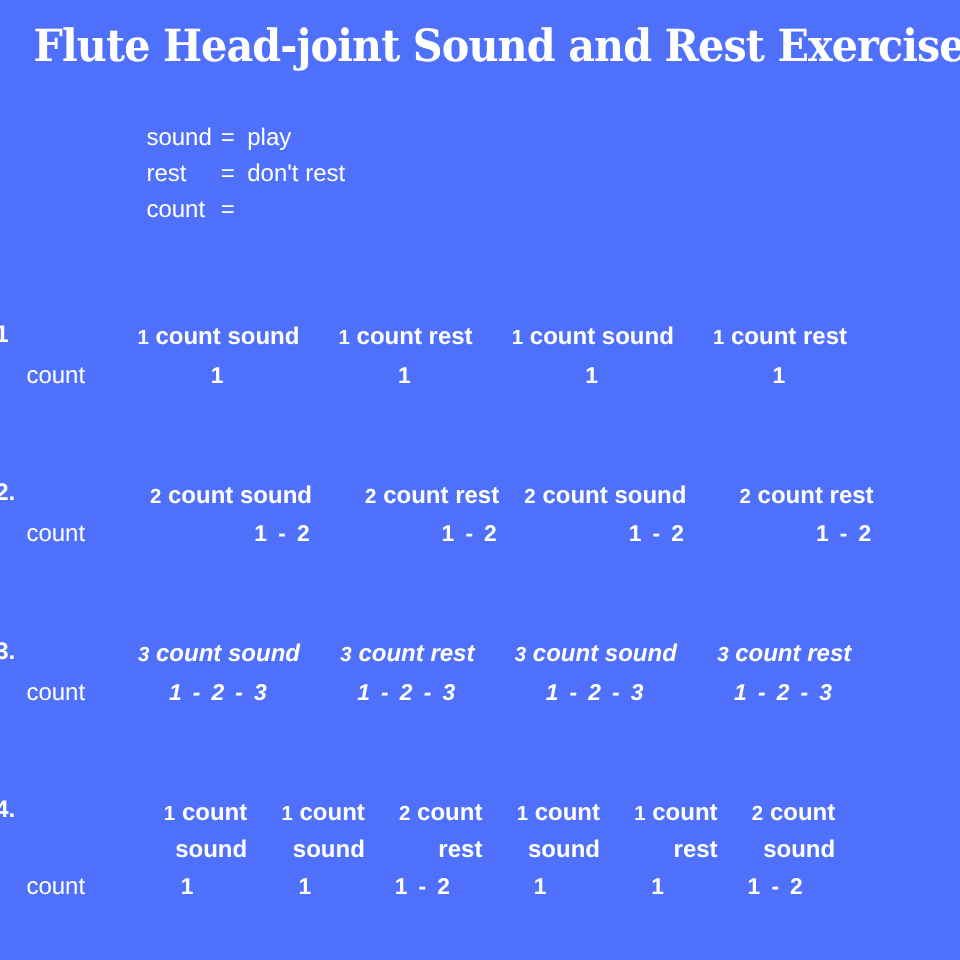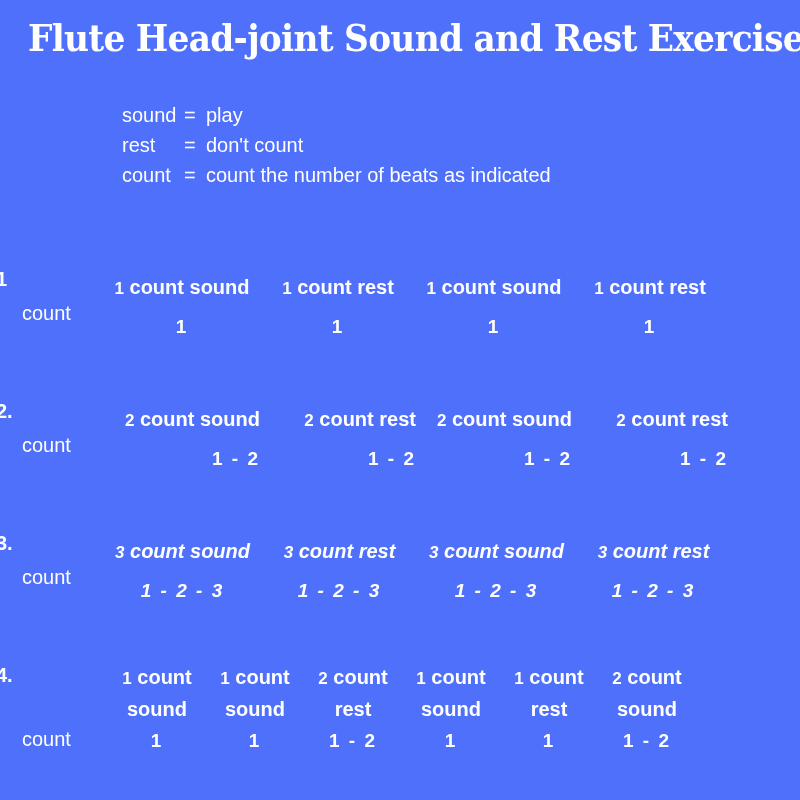--- a/index.html
+++ b/index.html
@@ -113,21 +113,21 @@
     justify-content: flex-start;
   }
 
   .col {
     flex: 0 0 auto;
     text-align: center;
   }
 
   .col-head {
     font-size: 20px;
-    line-height: 42px;
+    line-height: 30px;
     font-weight: bold;
     white-space: nowrap;
   }
   .col-head .n {
     font-size: 17px;
   }
 
   .col-beats {
     font-size: 19px;
     line-height: 26px;
@@ -148,45 +148,44 @@
 
   
   .exercise.r3 .cols { left: 104px; width: 628px; }
   .exercise.r3 .col { width: 157px; font-style: italic; }
   .exercise.r3 .col-beats { margin-top: 4px; }
 
   
   .exercise.r4 { height: 150px; }
   .exercise.r4 .cols { left: 108px; width: 588px; }
   .exercise.r4 .col { width: 98px; }
-  .exercise.r4 .col-head { line-height: 30px; }
+  .exercise.r4 .col-head { line-height: 30px; text-align: right; }
   .exercise.r4 .col-beats { margin-top: 4px; }
 </style>
 </head>
 <body>
 
 <div class="page">
 
   <div class="title">Flute Head-joint Sound and Rest Exercises</div>
 
   <div class="legend">
     <div class="legend-row">
       <span class="legend-term">sound</span>
       <span class="legend-eq">=</span>
       <span class="legend-def">play</span>
     </div>
     <div class="legend-row">
       <span class="legend-term">rest</span>
       <span class="legend-eq">=</span>
-      <span class="legend-def">don't count</span>
+      <span class="legend-def">don't rest</span>
     </div>
     <div class="legend-row">
       <span class="legend-term">count</span>
       <span class="legend-eq">=</span>
-      <span class="legend-def">count the number of beats as indicated</span>
     </div>
   </div>
 
   <div class="exercises">
 
     <div class="exercise r1">
       <div class="ex-num">1</div>
       <div class="ex-count-label">count</div>
       <div class="cols">
         <div class="col">

